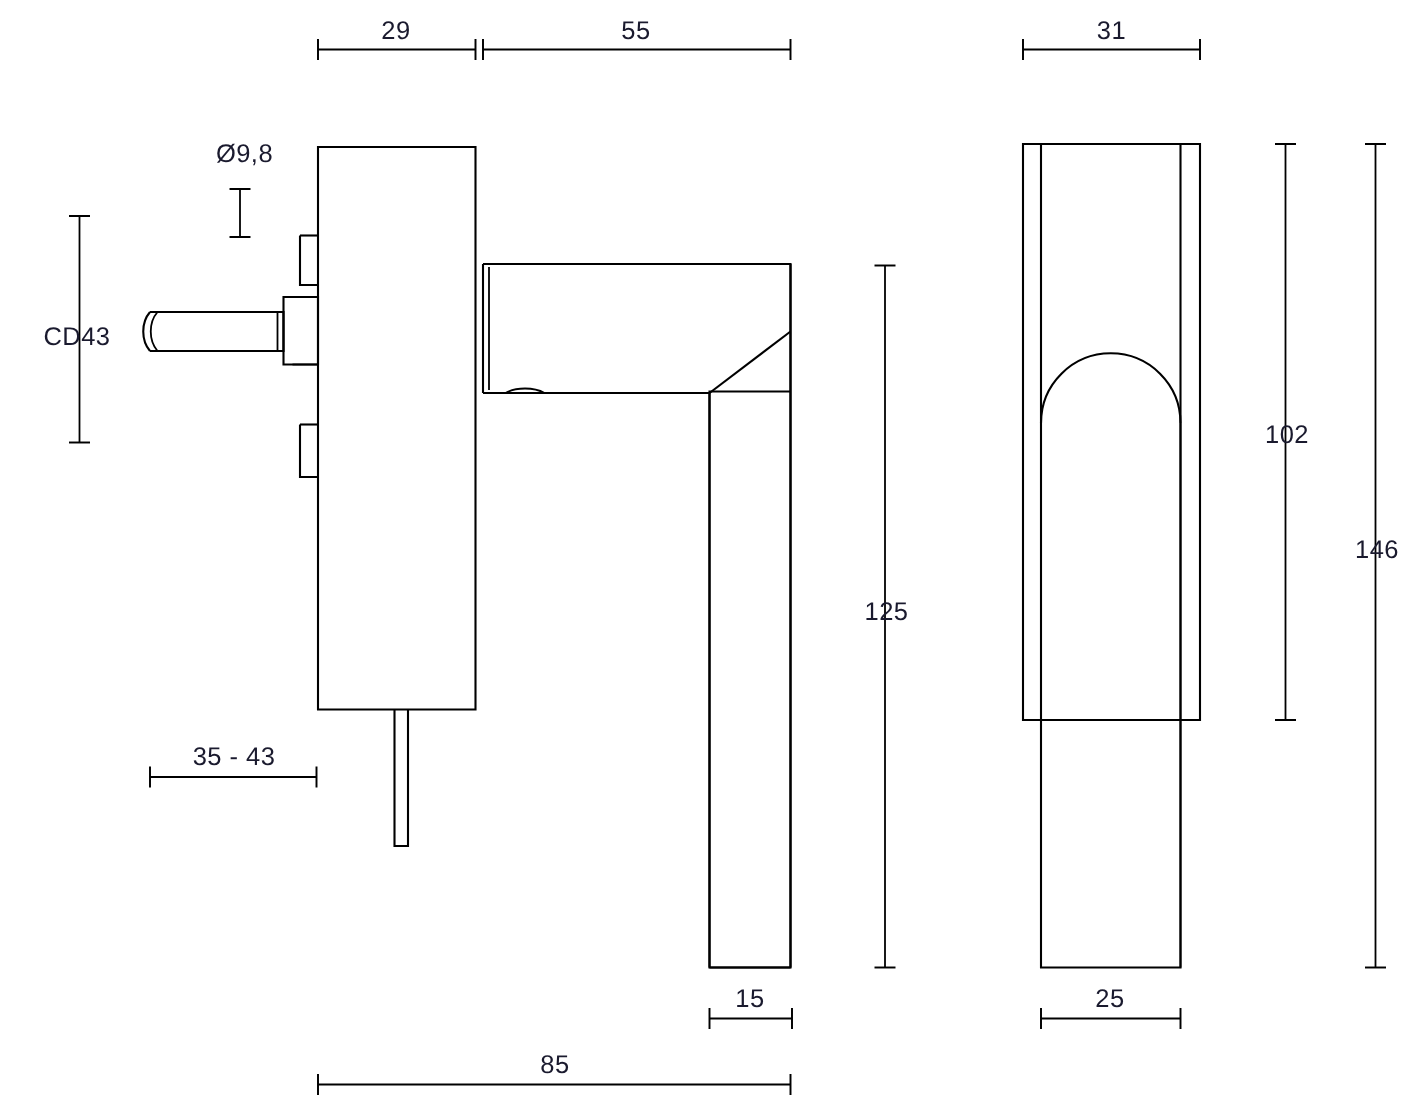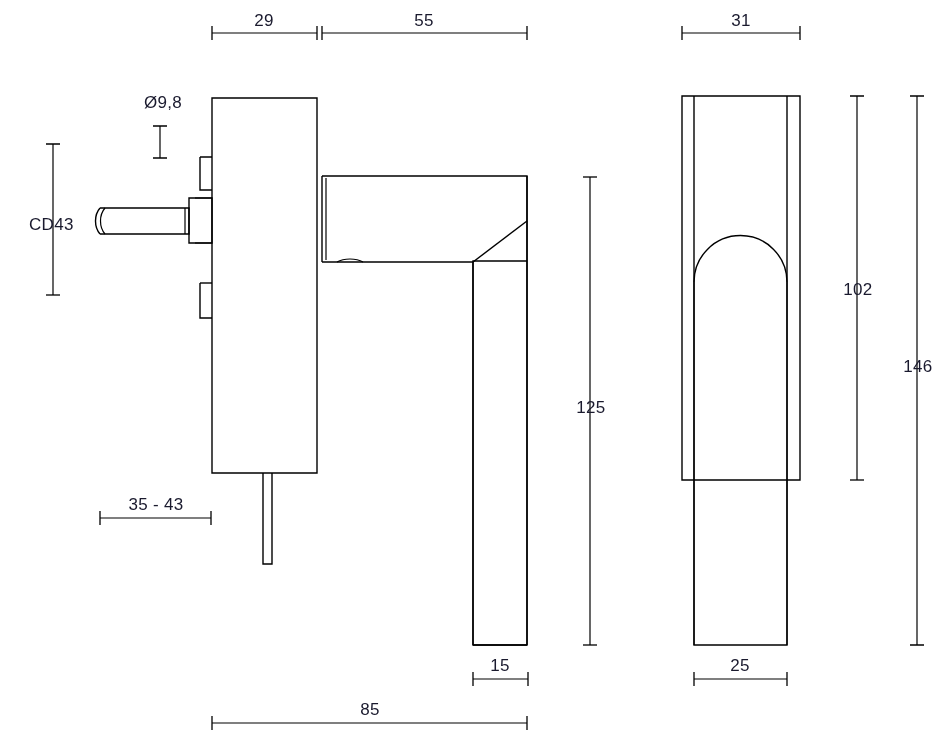--- a/index.html
+++ b/index.html
@@ -10,21 +10,20 @@
   }
   body {
     font-family: "Liberation Sans", sans-serif;
   }
   #drawing-root {
     position: relative;
     width: 946px;
     height: 740px;
     background: #ffffff;
     overflow: hidden;
-    border-radius: 15px;
   }
   #drawing-svg {
     display: block;
     width: 946px;
     height: 740px;
   }
   .geom {
     fill: none;
     stroke: #000000;
     stroke-width: 1.4;

